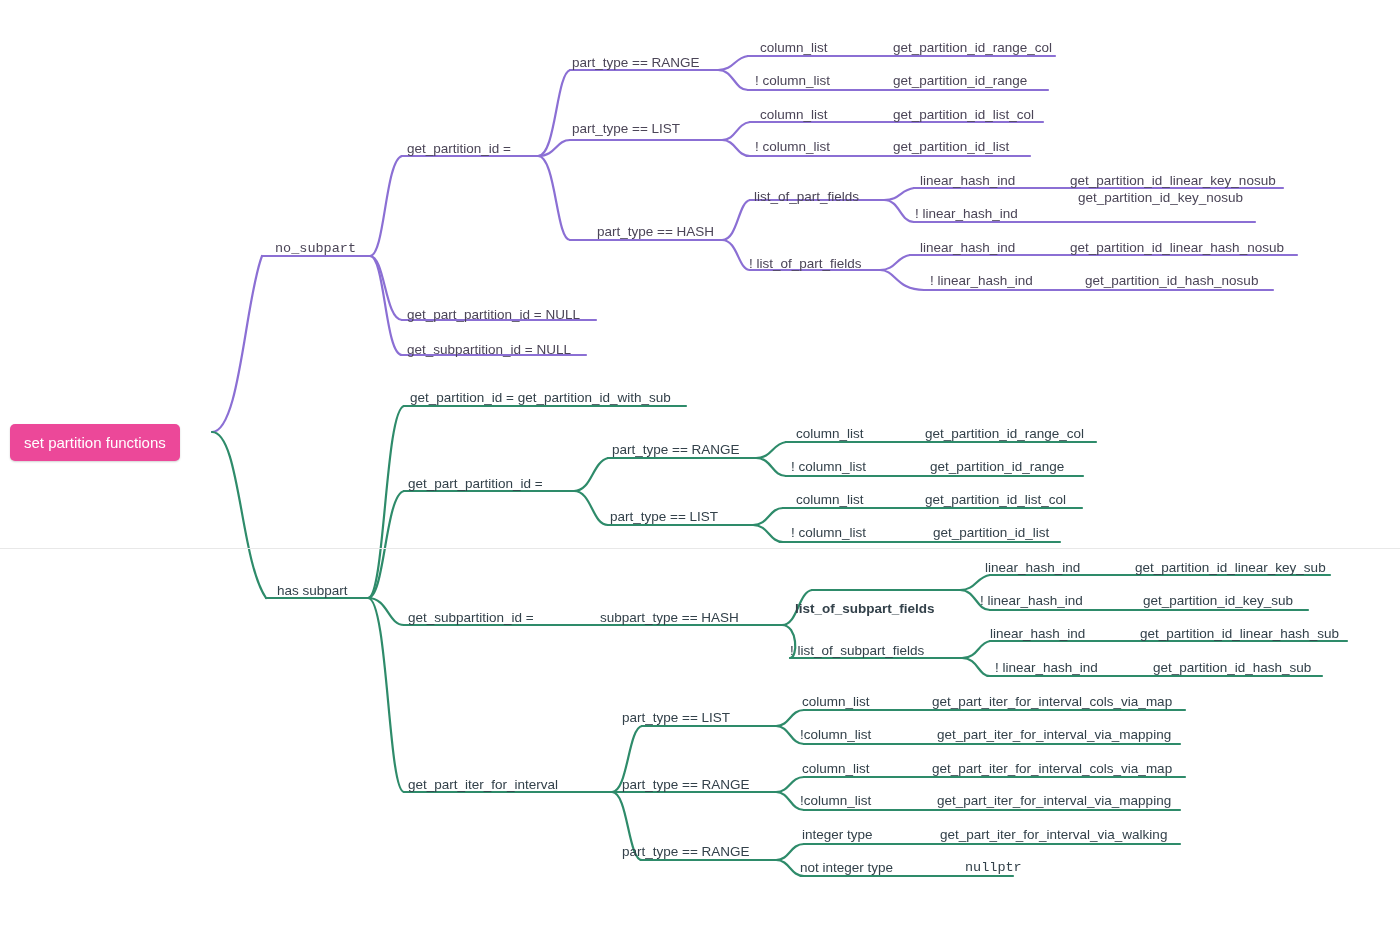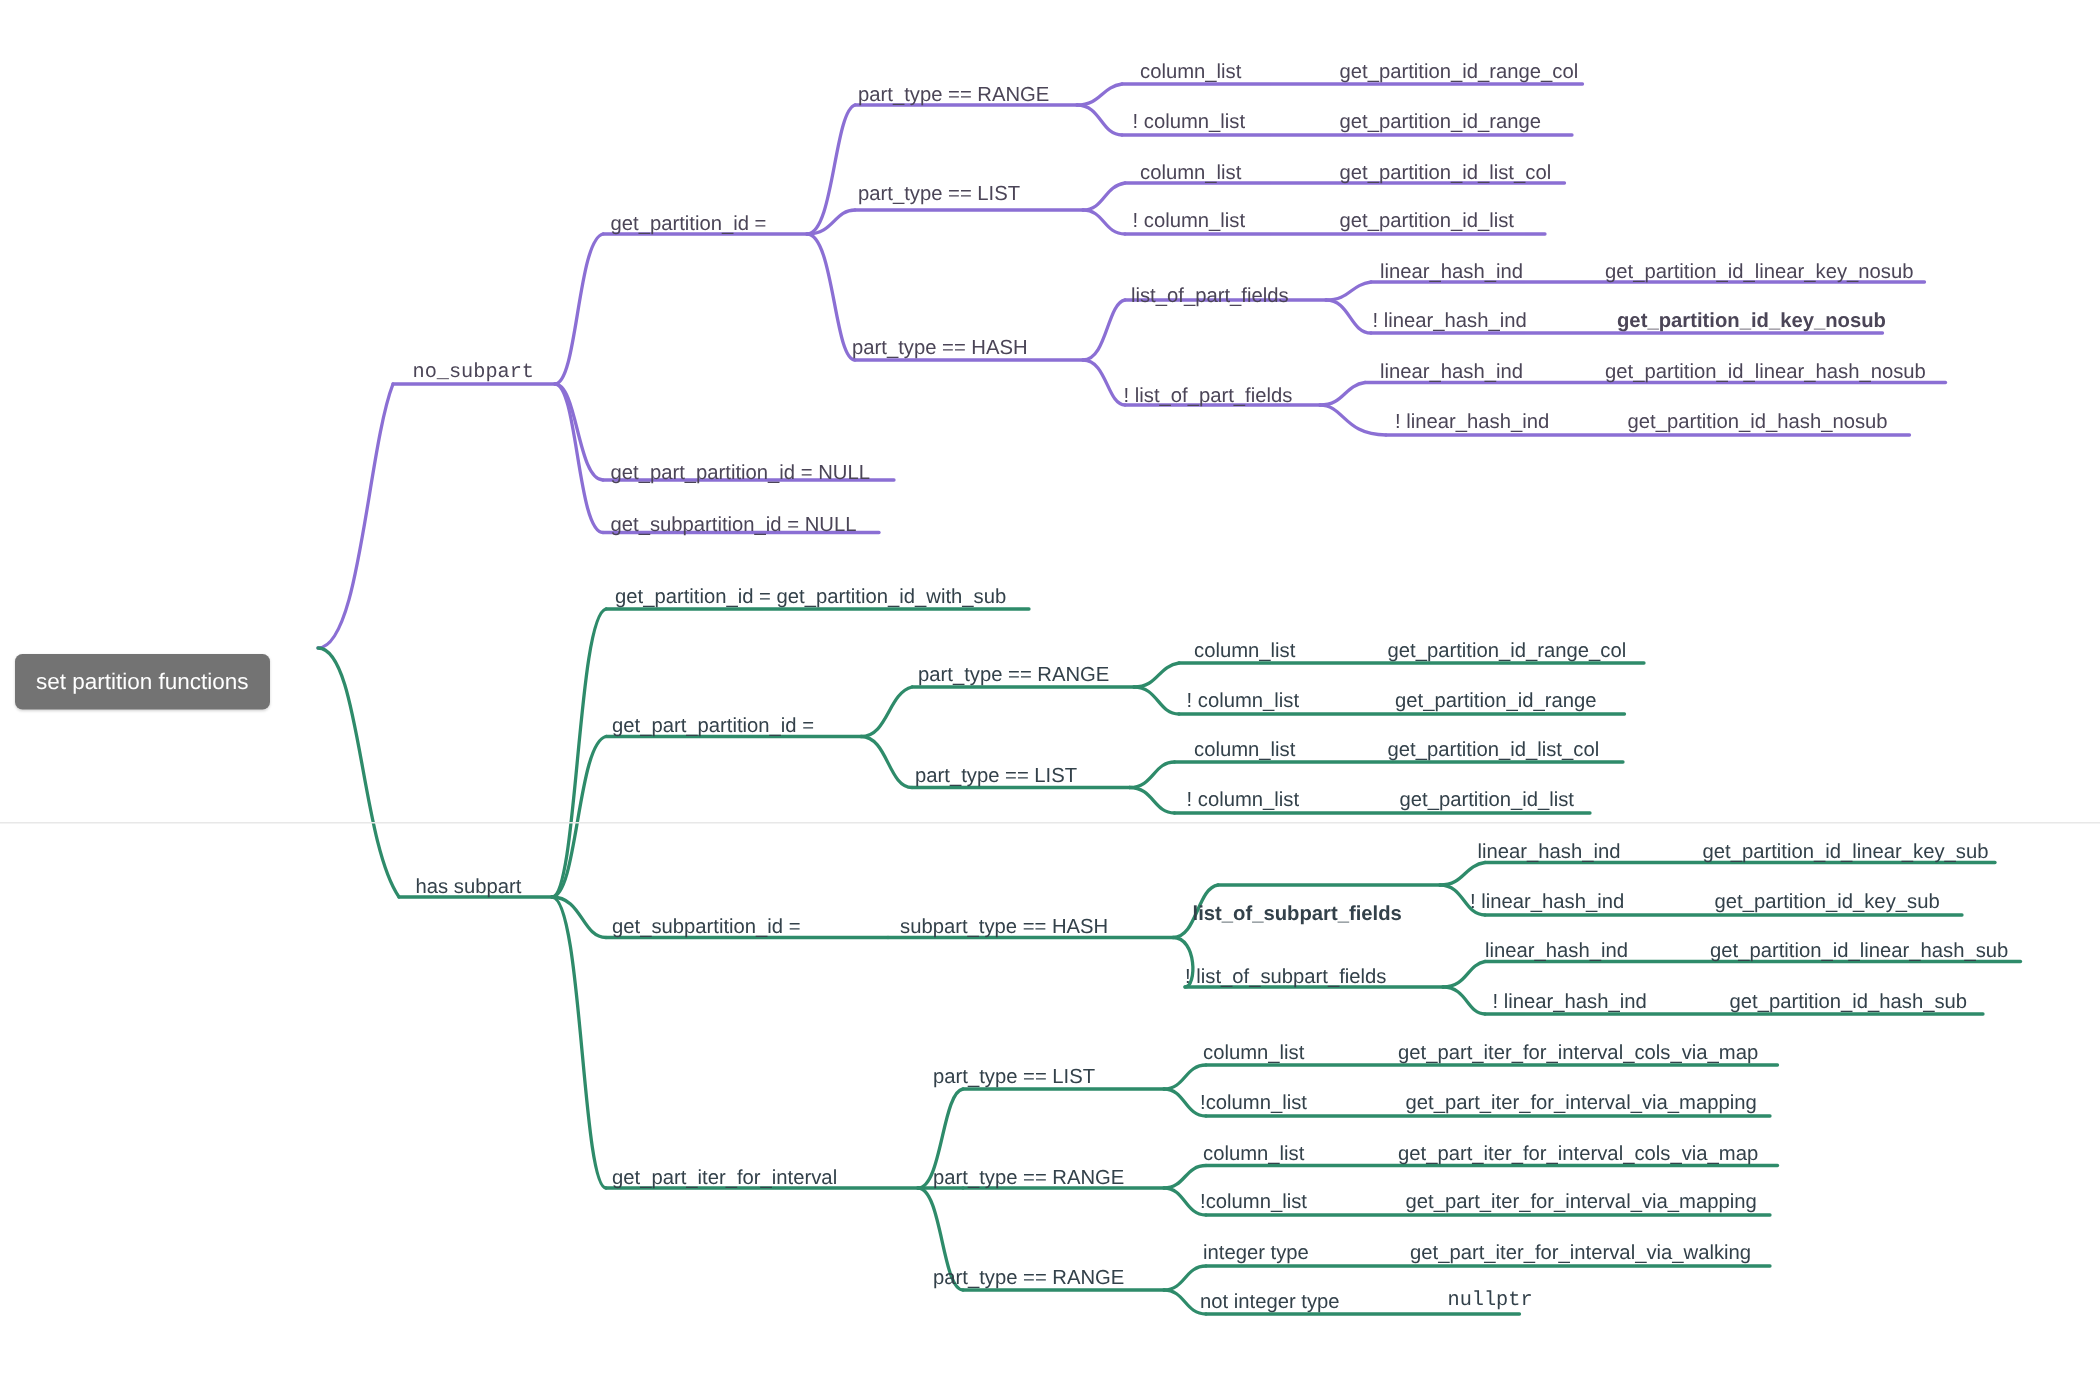--- a/index.html
+++ b/index.html
@@ -155,43 +155,43 @@
       <path d="M804,777 L1185,777"></path>
       <path d="M804,810 L1180,810"></path>
 
       <path d="M776,860 C790,860 790,844 804,844"></path>
       <path d="M776,860 C790,860 790,876 804,876"></path>
       <path d="M804,844 L1180,844"></path>
       <path d="M804,876 L1013,876"></path>
     </g>
   </svg>
 
-  <div class="root" id="root-node" style="left: 10px; top: 436px; background: #737373; color: rgb(255, 255, 255); text-align: right;">
+  <div class="root" id="root-node" style="left: 10px; top: 424px; background: #ec4899; color: rgb(255, 255, 255); text-align: right;">
     <span>set partition functions</span>
   </div>
 
   <div id="nodes-layer">
       <div class="node purple" style="left: 275px; top: 241px; font-family: Liberation Mono, monospace;"><span>no_subpart</span></div>
       <div class="node purple" style="left: 407px; top: 141px;"><span>get_partition_id =</span></div>
       <div class="node purple" style="left: 572px; top: 55px;"><span>part_type == RANGE</span></div>
       <div class="node purple" style="left: 760px; top: 40px;"><span>column_list</span></div>
       <div class="node purple" style="left: 893px; top: 40px;"><span>get_partition_id_range_col</span></div>
       <div class="node purple" style="left: 755px; top: 73px;"><span>! column_list</span></div>
       <div class="node purple" style="left: 893px; top: 73px;"><span>get_partition_id_range</span></div>
       <div class="node purple" style="left: 572px; top: 121px;"><span>part_type == LIST</span></div>
       <div class="node purple" style="left: 760px; top: 107px;"><span>column_list</span></div>
       <div class="node purple" style="left: 893px; top: 107px;"><span>get_partition_id_list_col</span></div>
       <div class="node purple" style="left: 755px; top: 139px;"><span>! column_list</span></div>
       <div class="node purple" style="left: 893px; top: 139px;"><span>get_partition_id_list</span></div>
-      <div class="node purple" style="left: 568px; top: 224px;"><span>part_type == HASH</span></div>
+      <div class="node purple" style="left: 597px; top: 224px;"><span>part_type == HASH</span></div>
       <div class="node purple" style="left: 754px; top: 189px;"><span>list_of_part_fields</span></div>
       <div class="node purple" style="left: 920px; top: 173px;"><span>linear_hash_ind</span></div>
       <div class="node purple" style="left: 1070px; top: 173px;"><span>get_partition_id_linear_key_nosub</span></div>
       <div class="node purple" style="left: 915px; top: 206px;"><span>! linear_hash_ind</span></div>
-      <div class="node purple" style="left: 1078px; top: 206px; font-weight: bold;"><span>get_partition_id_key_nosub</span></div>
+      <div class="node purple" style="left: 1078px; top: 190px;"><span>get_partition_id_key_nosub</span></div>
       <div class="node purple" style="left: 749px; top: 256px;"><span>! list_of_part_fields</span></div>
       <div class="node purple" style="left: 920px; top: 240px;"><span>linear_hash_ind</span></div>
       <div class="node purple" style="left: 1070px; top: 240px;"><span>get_partition_id_linear_hash_nosub</span></div>
       <div class="node purple" style="left: 930px; top: 273px;"><span>! linear_hash_ind</span></div>
       <div class="node purple" style="left: 1085px; top: 273px;"><span>get_partition_id_hash_nosub</span></div>
       <div class="node purple" style="left: 407px; top: 307px;"><span>get_part_partition_id = NULL</span></div>
       <div class="node purple" style="left: 407px; top: 342px;"><span>get_subpartition_id = NULL</span></div>
       <div class="node green" style="left: 277px; top: 583px;"><span>has subpart</span></div>
       <div class="node green" style="left: 410px; top: 390px;"><span>get_partition_id = get_partition_id_with_sub</span></div>
       <div class="node green" style="left: 408px; top: 476px;"><span>get_part_partition_id =</span></div>

